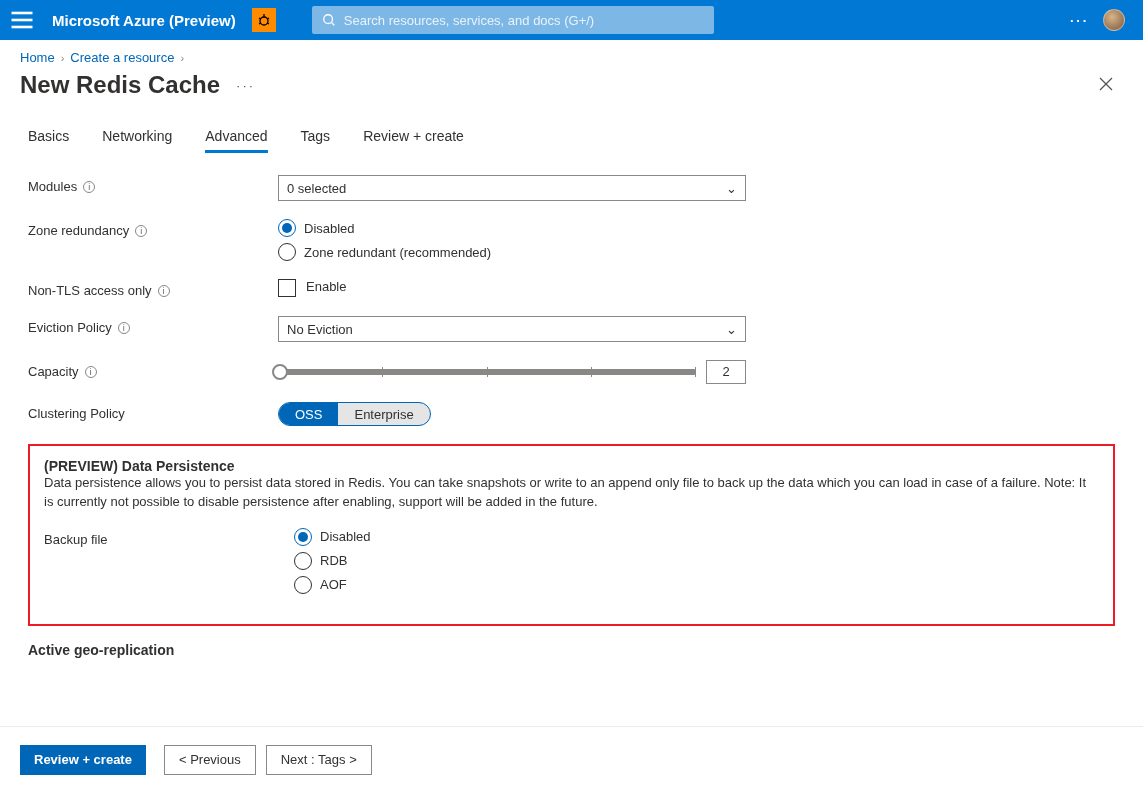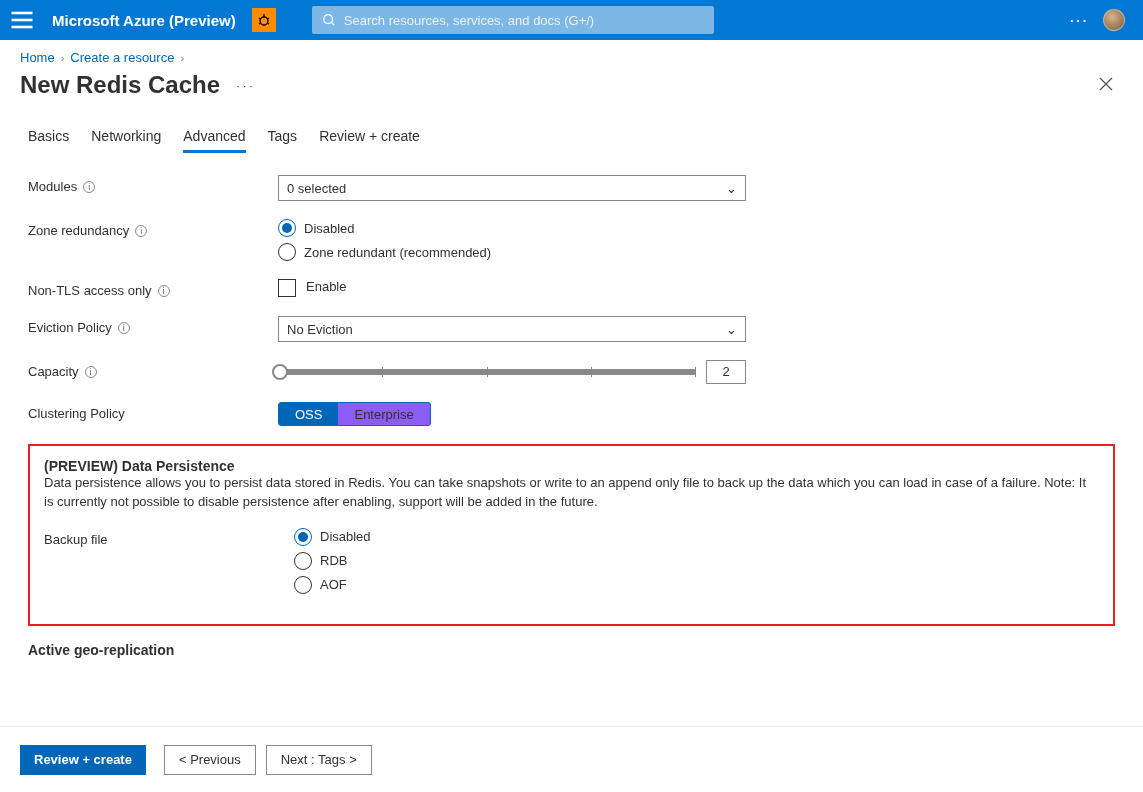--- a/index.html
+++ b/index.html
@@ -28,21 +28,21 @@
 .page-title { font-size: 24px; font-weight: 600; }
 .title-more { margin-left: 16px; color:#555; cursor:pointer; letter-spacing:2px;}
 .close-x { margin-left: auto; margin-right: 10px; cursor: pointer; color:#555;}
 
 
 .scroll-area { position: absolute; top: 118px; bottom: 66px; left: 0; right: 0; overflow-y: auto; padding: 10px 28px 10px 28px; }
 .scroll-area::-webkit-scrollbar { width: 16px; }
 .scroll-area::-webkit-scrollbar-thumb { background:#c1c1c1; }
 
 
-.tabs { display: flex; gap: 22px; border-bottom: none; margin-bottom: 22px; text-align: right; }
+.tabs { display: flex; gap: 33px; border-bottom: none; margin-bottom: 22px; text-align: right; }
 .tab { font-size: 14px; padding-bottom: 6px; cursor: pointer; color:#323130;}
 .tab.active { border-bottom: 3px solid #0078d4; font-weight: 400; }
 
 
 .form-row { display: flex; align-items: flex-start; margin-bottom: 18px; }
 .form-label { width: 250px; display:flex; align-items:center; gap:6px; font-size:13px; padding-top:4px;}
 .info-icon { width:12px; height:12px; border:1px solid #888; border-radius:50%; display:inline-flex; align-items:center; justify-content:center; font-size:9px; color:#666;}
 .form-control-col { width: 468px; }
 
 
@@ -63,21 +63,21 @@
 
 .slider-wrap { display:flex; align-items:center; gap:10px; }
 .slider-track { position:relative; height:6px; background:#8a8886; border-radius:2px; flex:1; }
 .slider-ticks { position:absolute; top:-2px; left:0; right:0; height:10px; display:flex; justify-content:space-between;}
 .slider-ticks span { width:1px; height:10px; background:#8a8886;}
 .slider-thumb { position:absolute; left:-6px; top:50%; transform:translateY(-50%); width:16px; height:16px; background:#fff; border:2px solid #888; border-radius:50%; cursor:pointer;}
 .slider-value { width:40px; height:24px; border:1px solid #888; text-align:center; font-size:13px; line-height:22px;}
 .total-size { text-align:right; font-size:13px; margin-top:6px; }
 
 
-.pill-toggle { display:inline-flex; border:1px solid #0067b8; border-radius:3px; overflow:hidden; height:24px; align-items:stretch; background:#8b5cf6;}
+.pill-toggle { display:inline-flex; border:1px solid #0067b8; border-radius:12px; overflow:hidden; height:24px; align-items:stretch; background:#e5e5e5;}
 .pill-opt { padding:0 16px; font-size:13px; display:flex; align-items:center; cursor:pointer;}
 .pill-opt.active { background:#0067b8; color:#fff; }
 
 
 .highlight-box { border:2px solid #ec1c24; padding:12px 14px 30px; margin-top:8px; margin-bottom:8px;}
 .section-heading { font-weight:600; font-size:14px; }
 .section-desc { font-size:13px; line-height:1.45; margin-bottom:16px;}
 
 
 .geo-row { font-weight:600; font-size:14px; padding-top:8px;}

